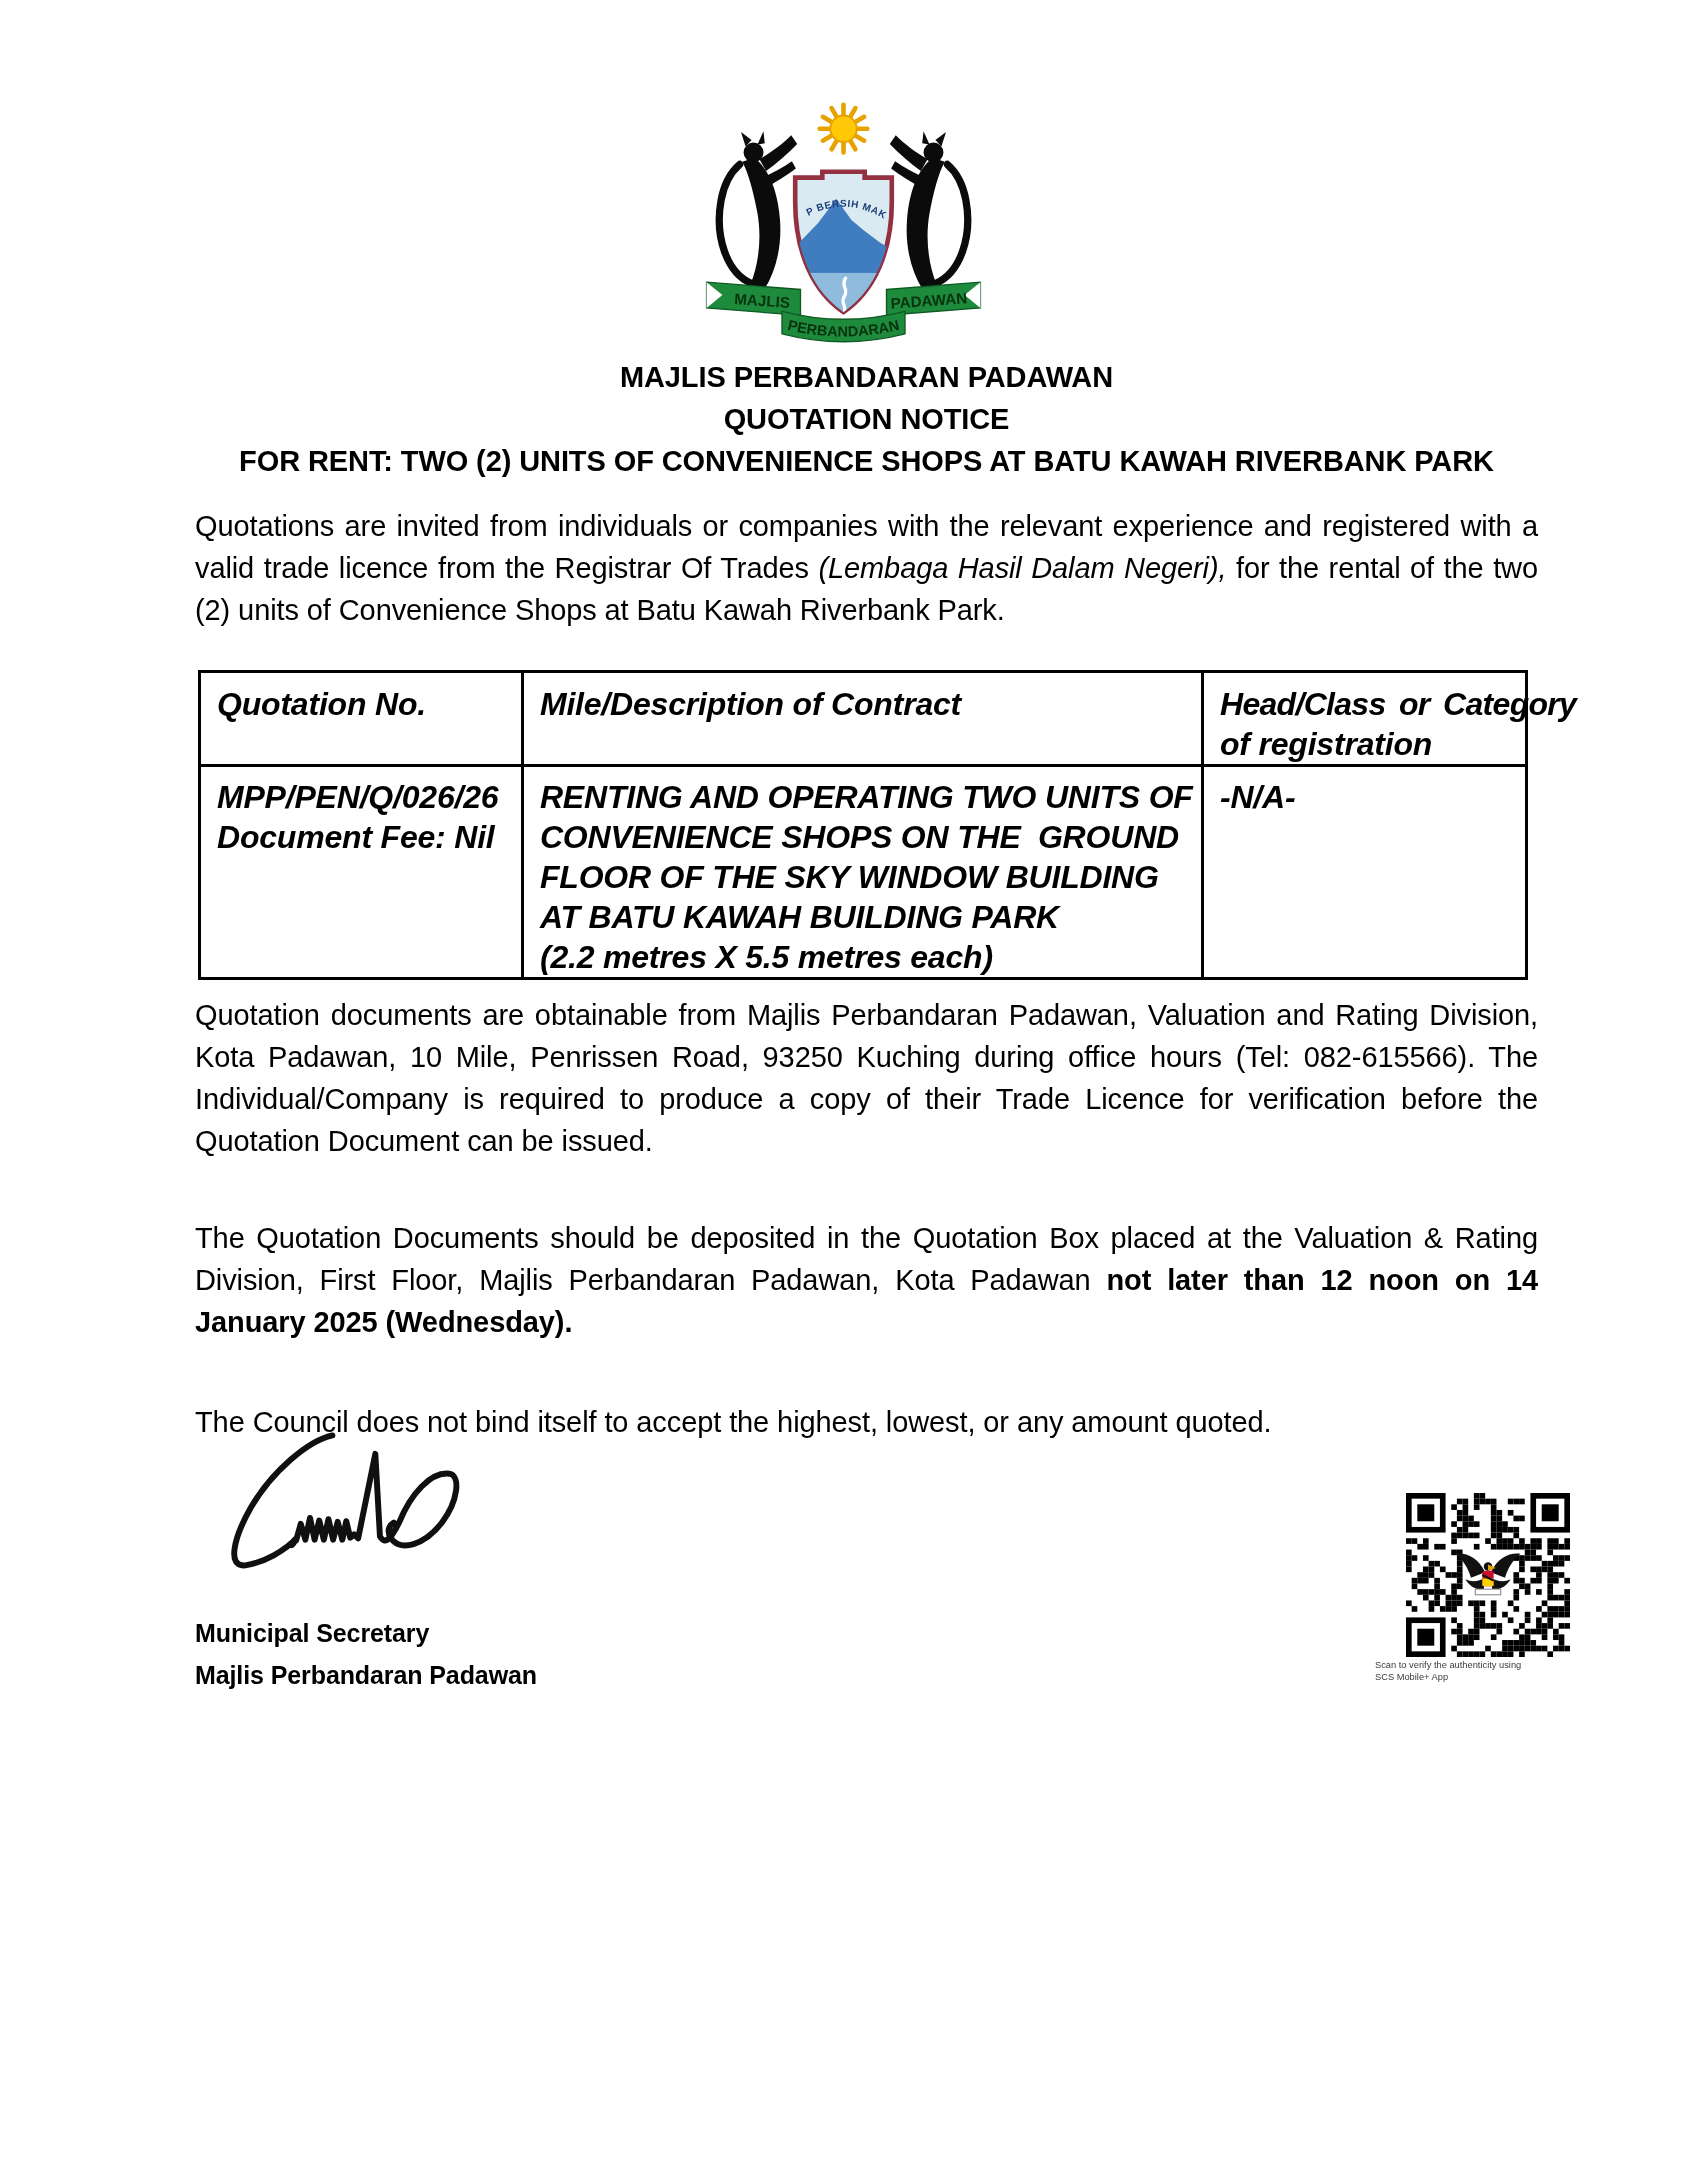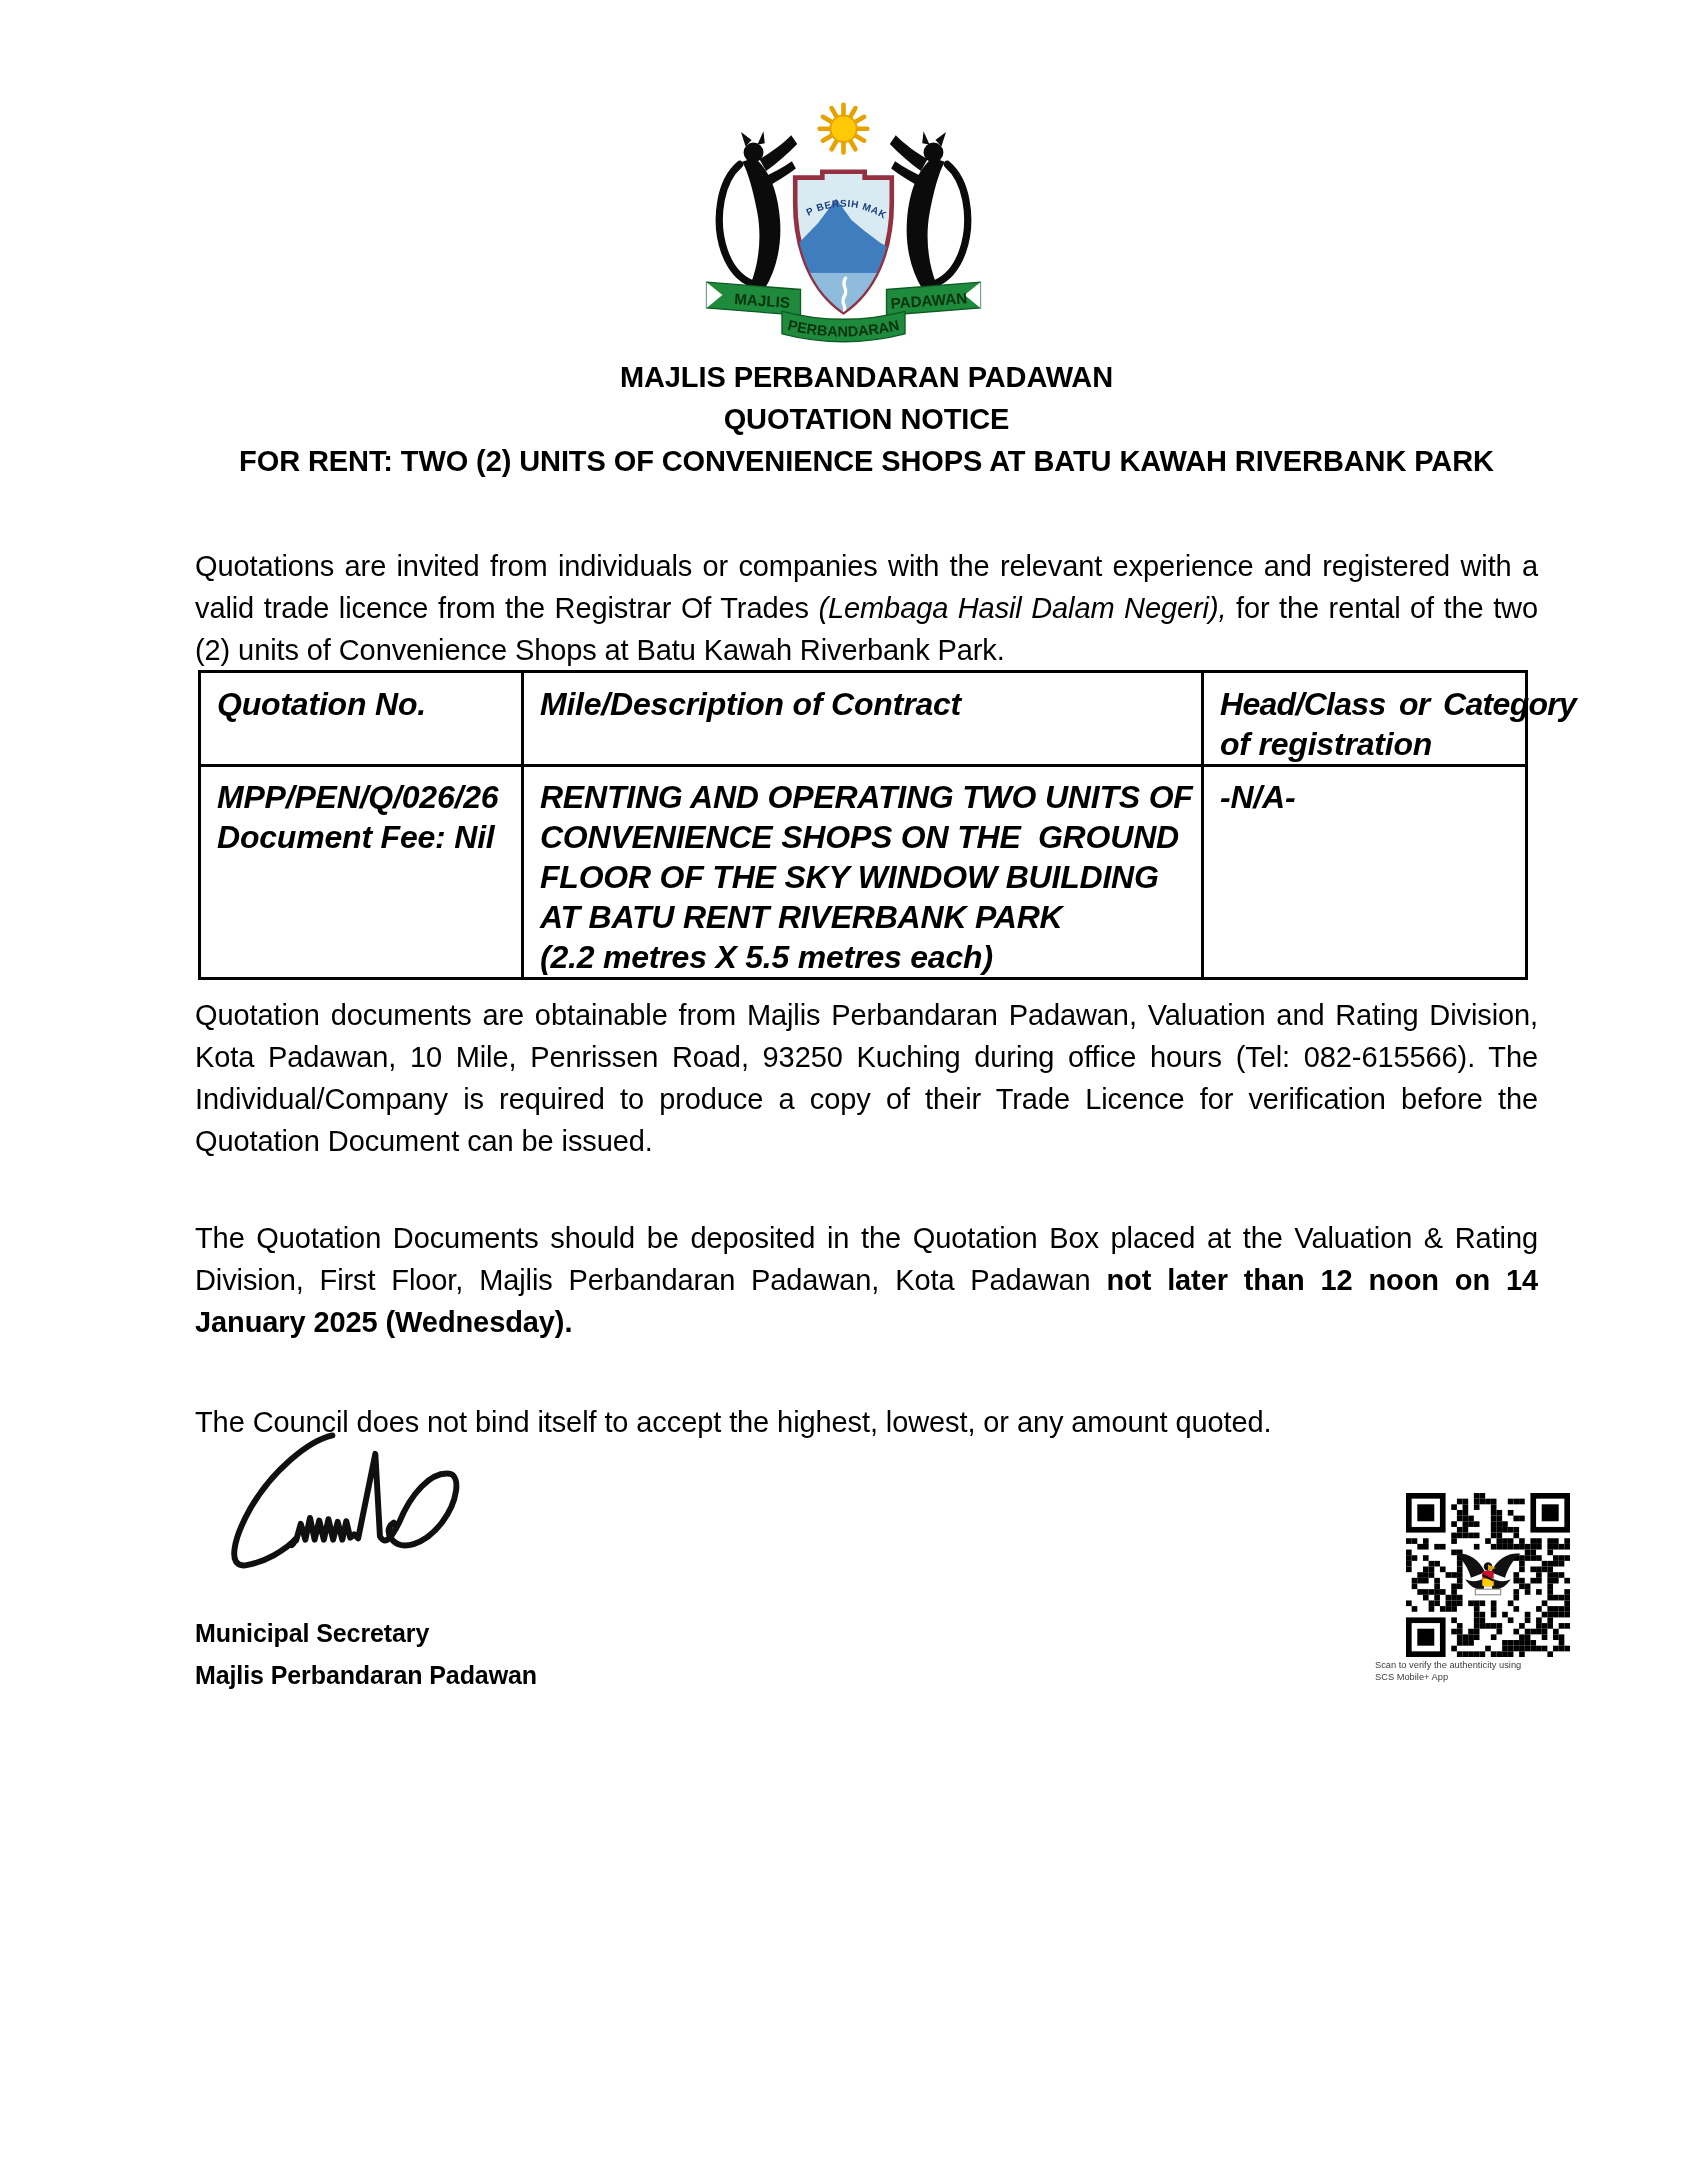--- a/index.html
+++ b/index.html
@@ -16,21 +16,21 @@
     text-align:center; font-weight:bold; font-size:29px; line-height:42px;
     letter-spacing:-0.1px;
   }
   
   .para {
     position:absolute; left:195px; width:1343px;
     font-size:29px; line-height:42px; letter-spacing:-0.1px;
     text-align:justify;
   }
   .para.left { text-align:left;margin-top:24px; }
-  .intro  { top:505px;margin-top:40px; }
+  .intro  { top:505px; }
   .para2  { top:994px; }
   .para3  { top:1217px; }
   .para4  { top:1377px; }
   .it { font-style:italic; }
   .bd { font-weight:bold; }
   
   .qtable {
     position:absolute; left:198px; top:670px;
     border-collapse:collapse; table-layout:fixed; width:1330px;
   }
@@ -151,21 +151,21 @@
     </tr>
     <tr>
       <td>
         <div>MPP/PEN/Q/026/26</div>
         <div class="fee">Document Fee: Nil</div>
       </td>
       <td>
         <div class="dline">RENTING AND OPERATING TWO UNITS OF</div>
         <div class="dline">CONVENIENCE SHOPS ON THE  GROUND</div>
         <div class="dline">FLOOR OF THE SKY WINDOW BUILDING</div>
-        <div class="dline">AT BATU RENT RIVERBANK PARK</div>
+        <div class="dline">AT BATU KAWAH BUILDING PARK</div>
         <div class="dline">(2.2 metres X 5.5 metres each)</div>
       </td>
       <td class="na"><span>-N/A-</span></td>
     </tr>
   </tbody>
     </table>
 
   <div class="para para2">Quotation documents are obtainable from Majlis Perbandaran Padawan, Valuation and Rating Division, Kota Padawan, 10 Mile, Penrissen Road, 93250 Kuching during office hours (Tel: 082-615566). The Individual/Company is required to produce a copy of their Trade Licence for verification before the Quotation Document can be issued.</div>
 
   <div class="para para3"><span>The Quotation Documents should be deposited in the Quotation Box placed at the Valuation &amp; Rating Division, First Floor, Majlis Perbandaran Padawan, Kota Padawan </span><span class="bd">not later than 12 noon on 14 January 2025 (Wednesday).</span></div>

